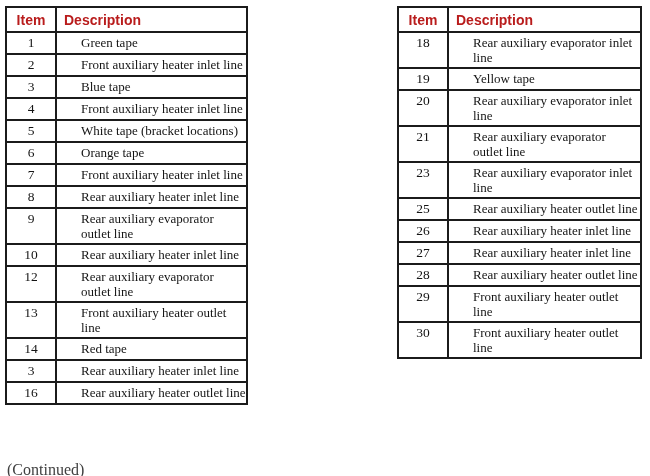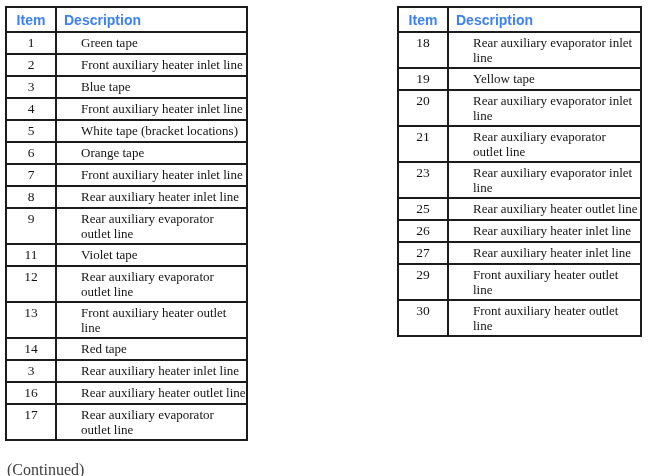--- a/index.html
+++ b/index.html
@@ -32,21 +32,21 @@
   th, td {
     border: 2px solid #1b1b1b;
     margin: 0;
   }
   th {
     font-family: "Liberation Sans", sans-serif;
     font-weight: bold;
     font-size: 14px;
     height: 19px;
     padding: 2px;
-    color: #3b82f6;
+    color: #b91c1c;
   }
   th.col-item { width: 44px; text-align: center; }
   th.col-desc { text-align: left; padding-left: 7px; }
   td {
     height: 16px;
     vertical-align: top;
   }
   td.item {
     text-align: center;
     font-size: 13.5px;
@@ -112,22 +112,22 @@
         <tr>
           <td class="item">8</td>
           <td class="desc">Rear auxiliary heater inlet line</td>
         </tr>
         <tr>
           <td class="item">9</td>
           <td class="desc">Rear auxiliary evaporator
 outlet line</td>
         </tr>
         <tr>
-          <td class="item">11</td>
-          <td class="desc">Violet tape</td>
+          <td class="item">10</td>
+          <td class="desc">Rear auxiliary heater inlet line</td>
         </tr>
         <tr>
           <td class="item">12</td>
           <td class="desc">Rear auxiliary evaporator
 outlet line</td>
         </tr>
         <tr>
           <td class="item">13</td>
           <td class="desc">Front auxiliary heater outlet
 line</td>
@@ -136,25 +136,20 @@
           <td class="item">14</td>
           <td class="desc">Red tape</td>
         </tr>
         <tr>
           <td class="item">3</td>
           <td class="desc">Rear auxiliary heater inlet line</td>
         </tr>
         <tr>
           <td class="item">16</td>
           <td class="desc">Rear auxiliary heater outlet line</td>
-        </tr>
-        <tr>
-          <td class="item">17</td>
-          <td class="desc">Rear auxiliary evaporator
-outlet line</td>
         </tr>
       </tbody>
   </table>
 
   <table class="data-table t-right" data-table="1">
     <thead>
       <tr>
         <th class="col-item">Item</th>
         <th class="col-desc">Description</th>
       </tr>
@@ -190,20 +185,24 @@
         </tr>
         <tr>
           <td class="item">26</td>
           <td class="desc">Rear auxiliary heater inlet line</td>
         </tr>
         <tr>
           <td class="item">27</td>
           <td class="desc">Rear auxiliary heater inlet line</td>
         </tr>
         <tr>
+          <td class="item">28</td>
+          <td class="desc">Rear auxiliary heater outlet line</td>
+        </tr>
+        <tr>
           <td class="item">29</td>
           <td class="desc">Front auxiliary heater outlet
 line</td>
         </tr>
         <tr>
           <td class="item">30</td>
           <td class="desc">Front auxiliary heater outlet
 line</td>
         </tr>
       </tbody>

